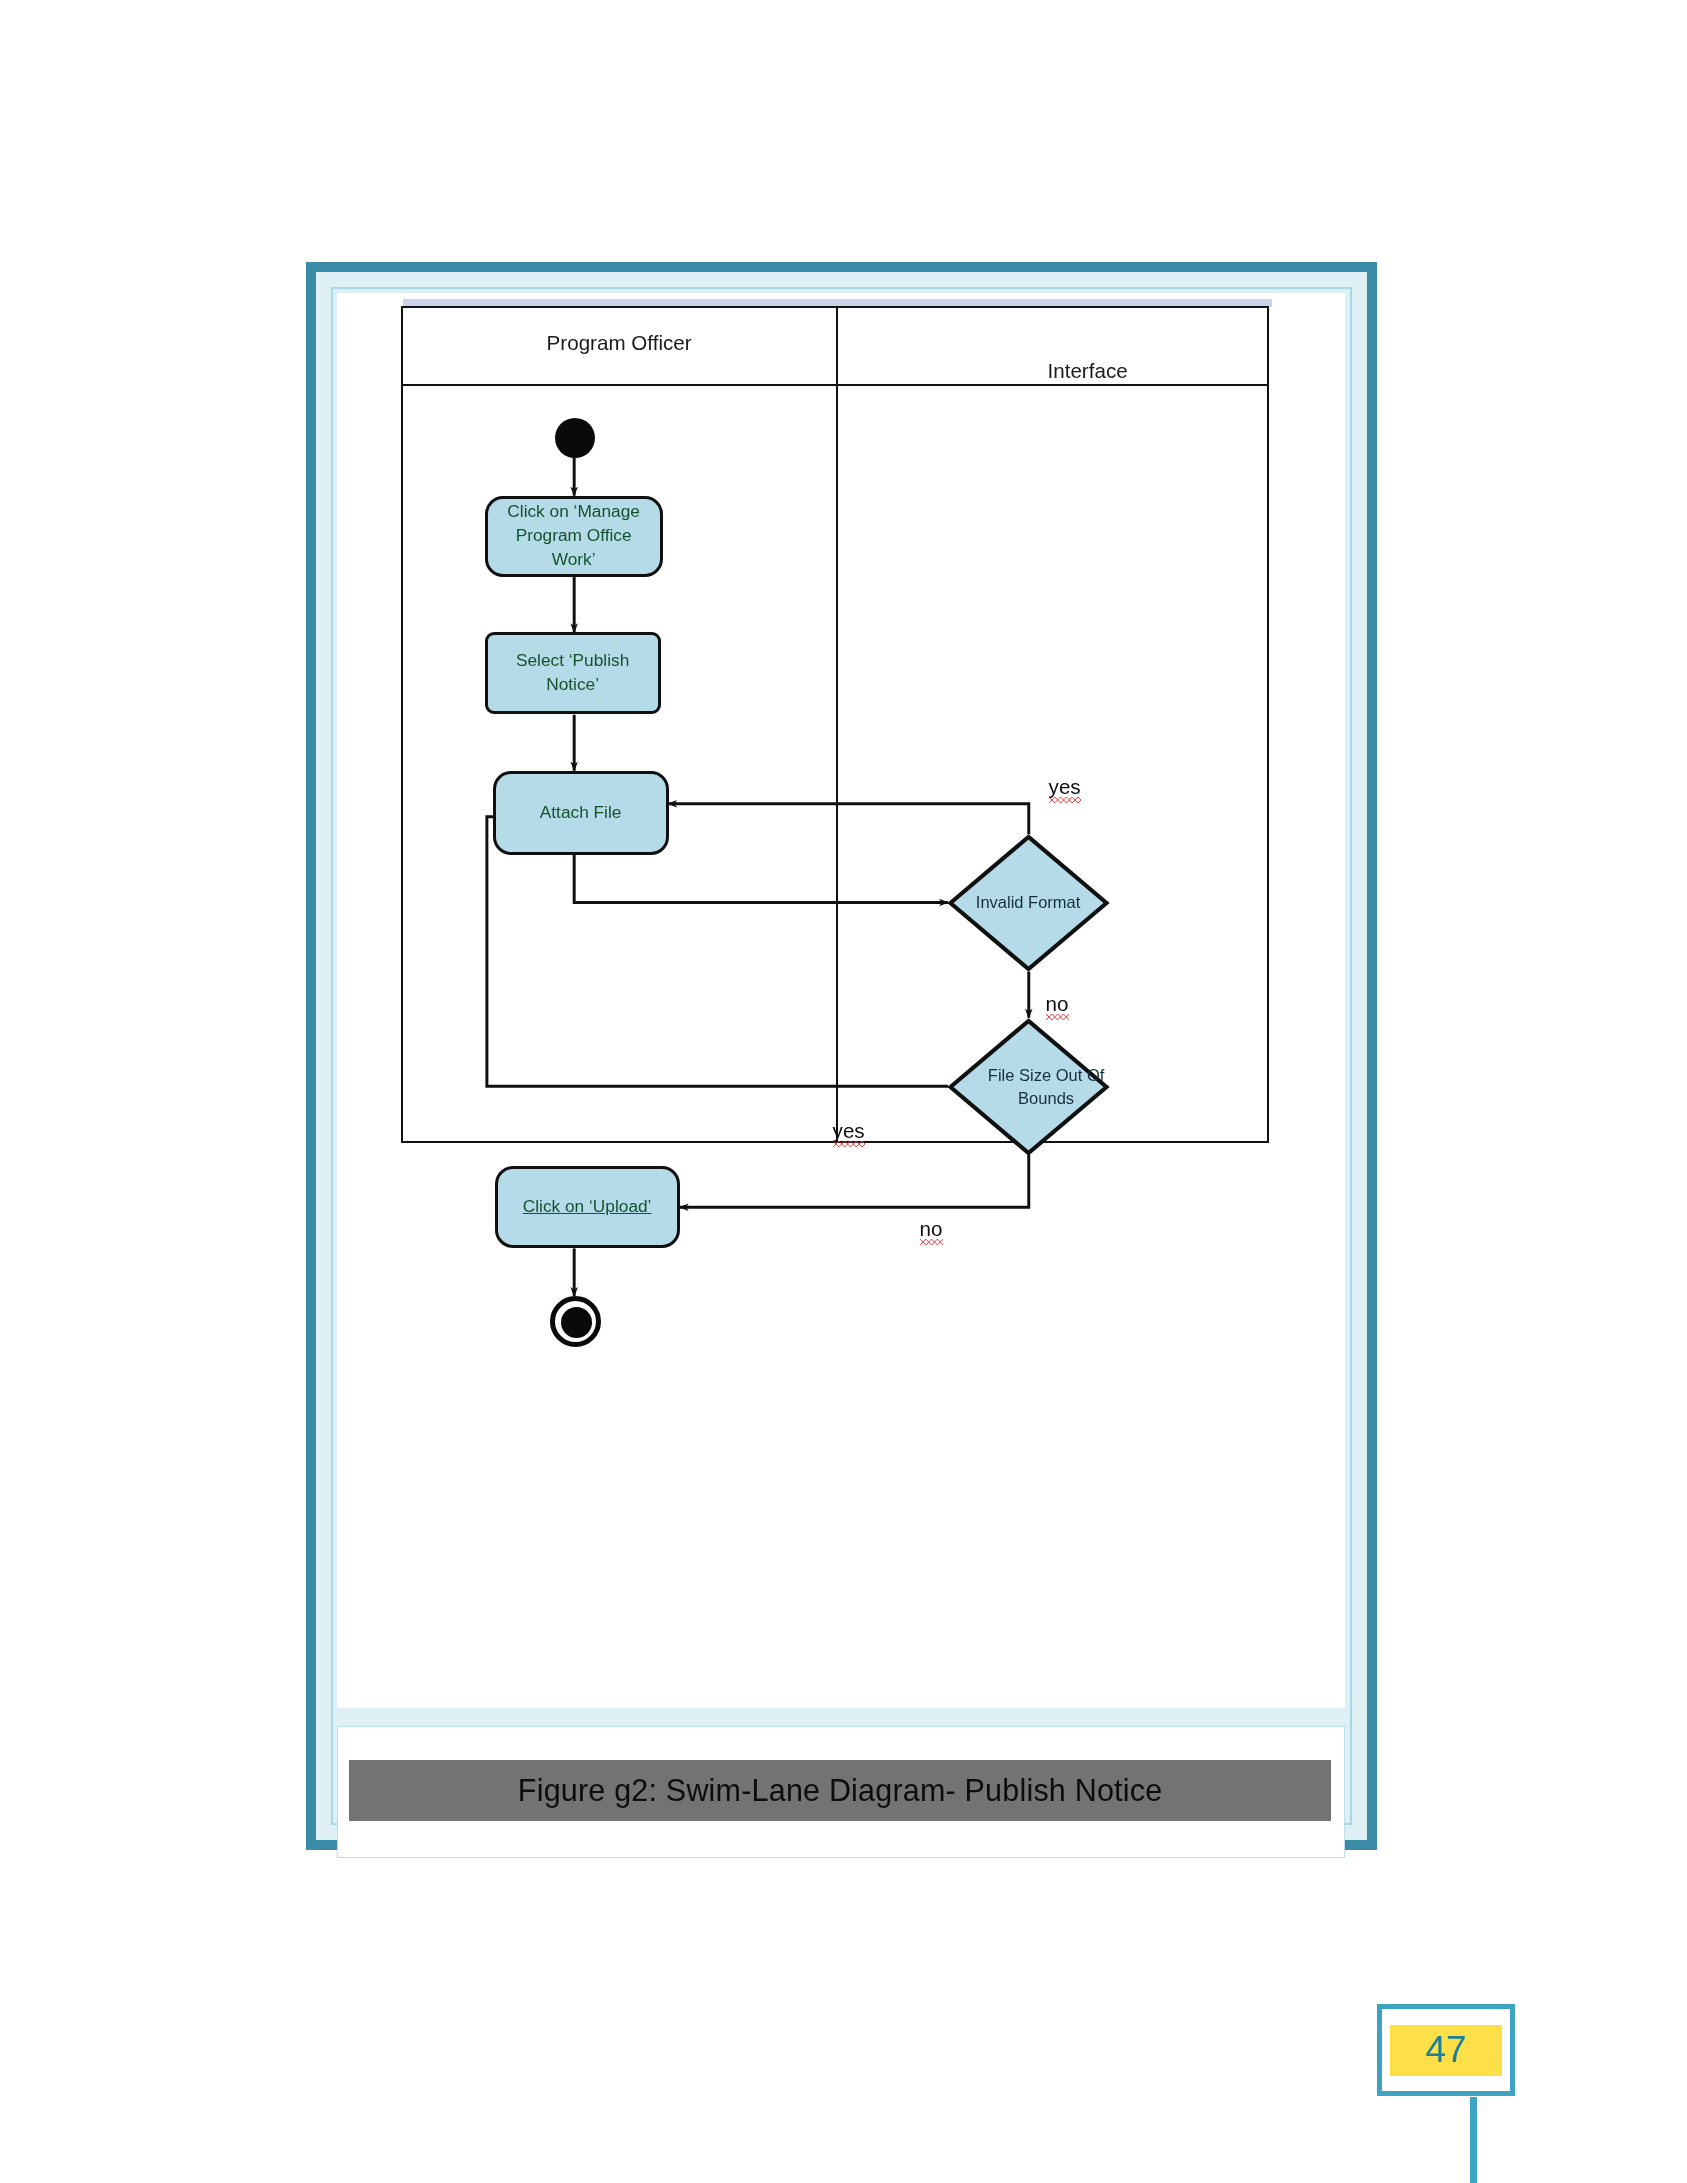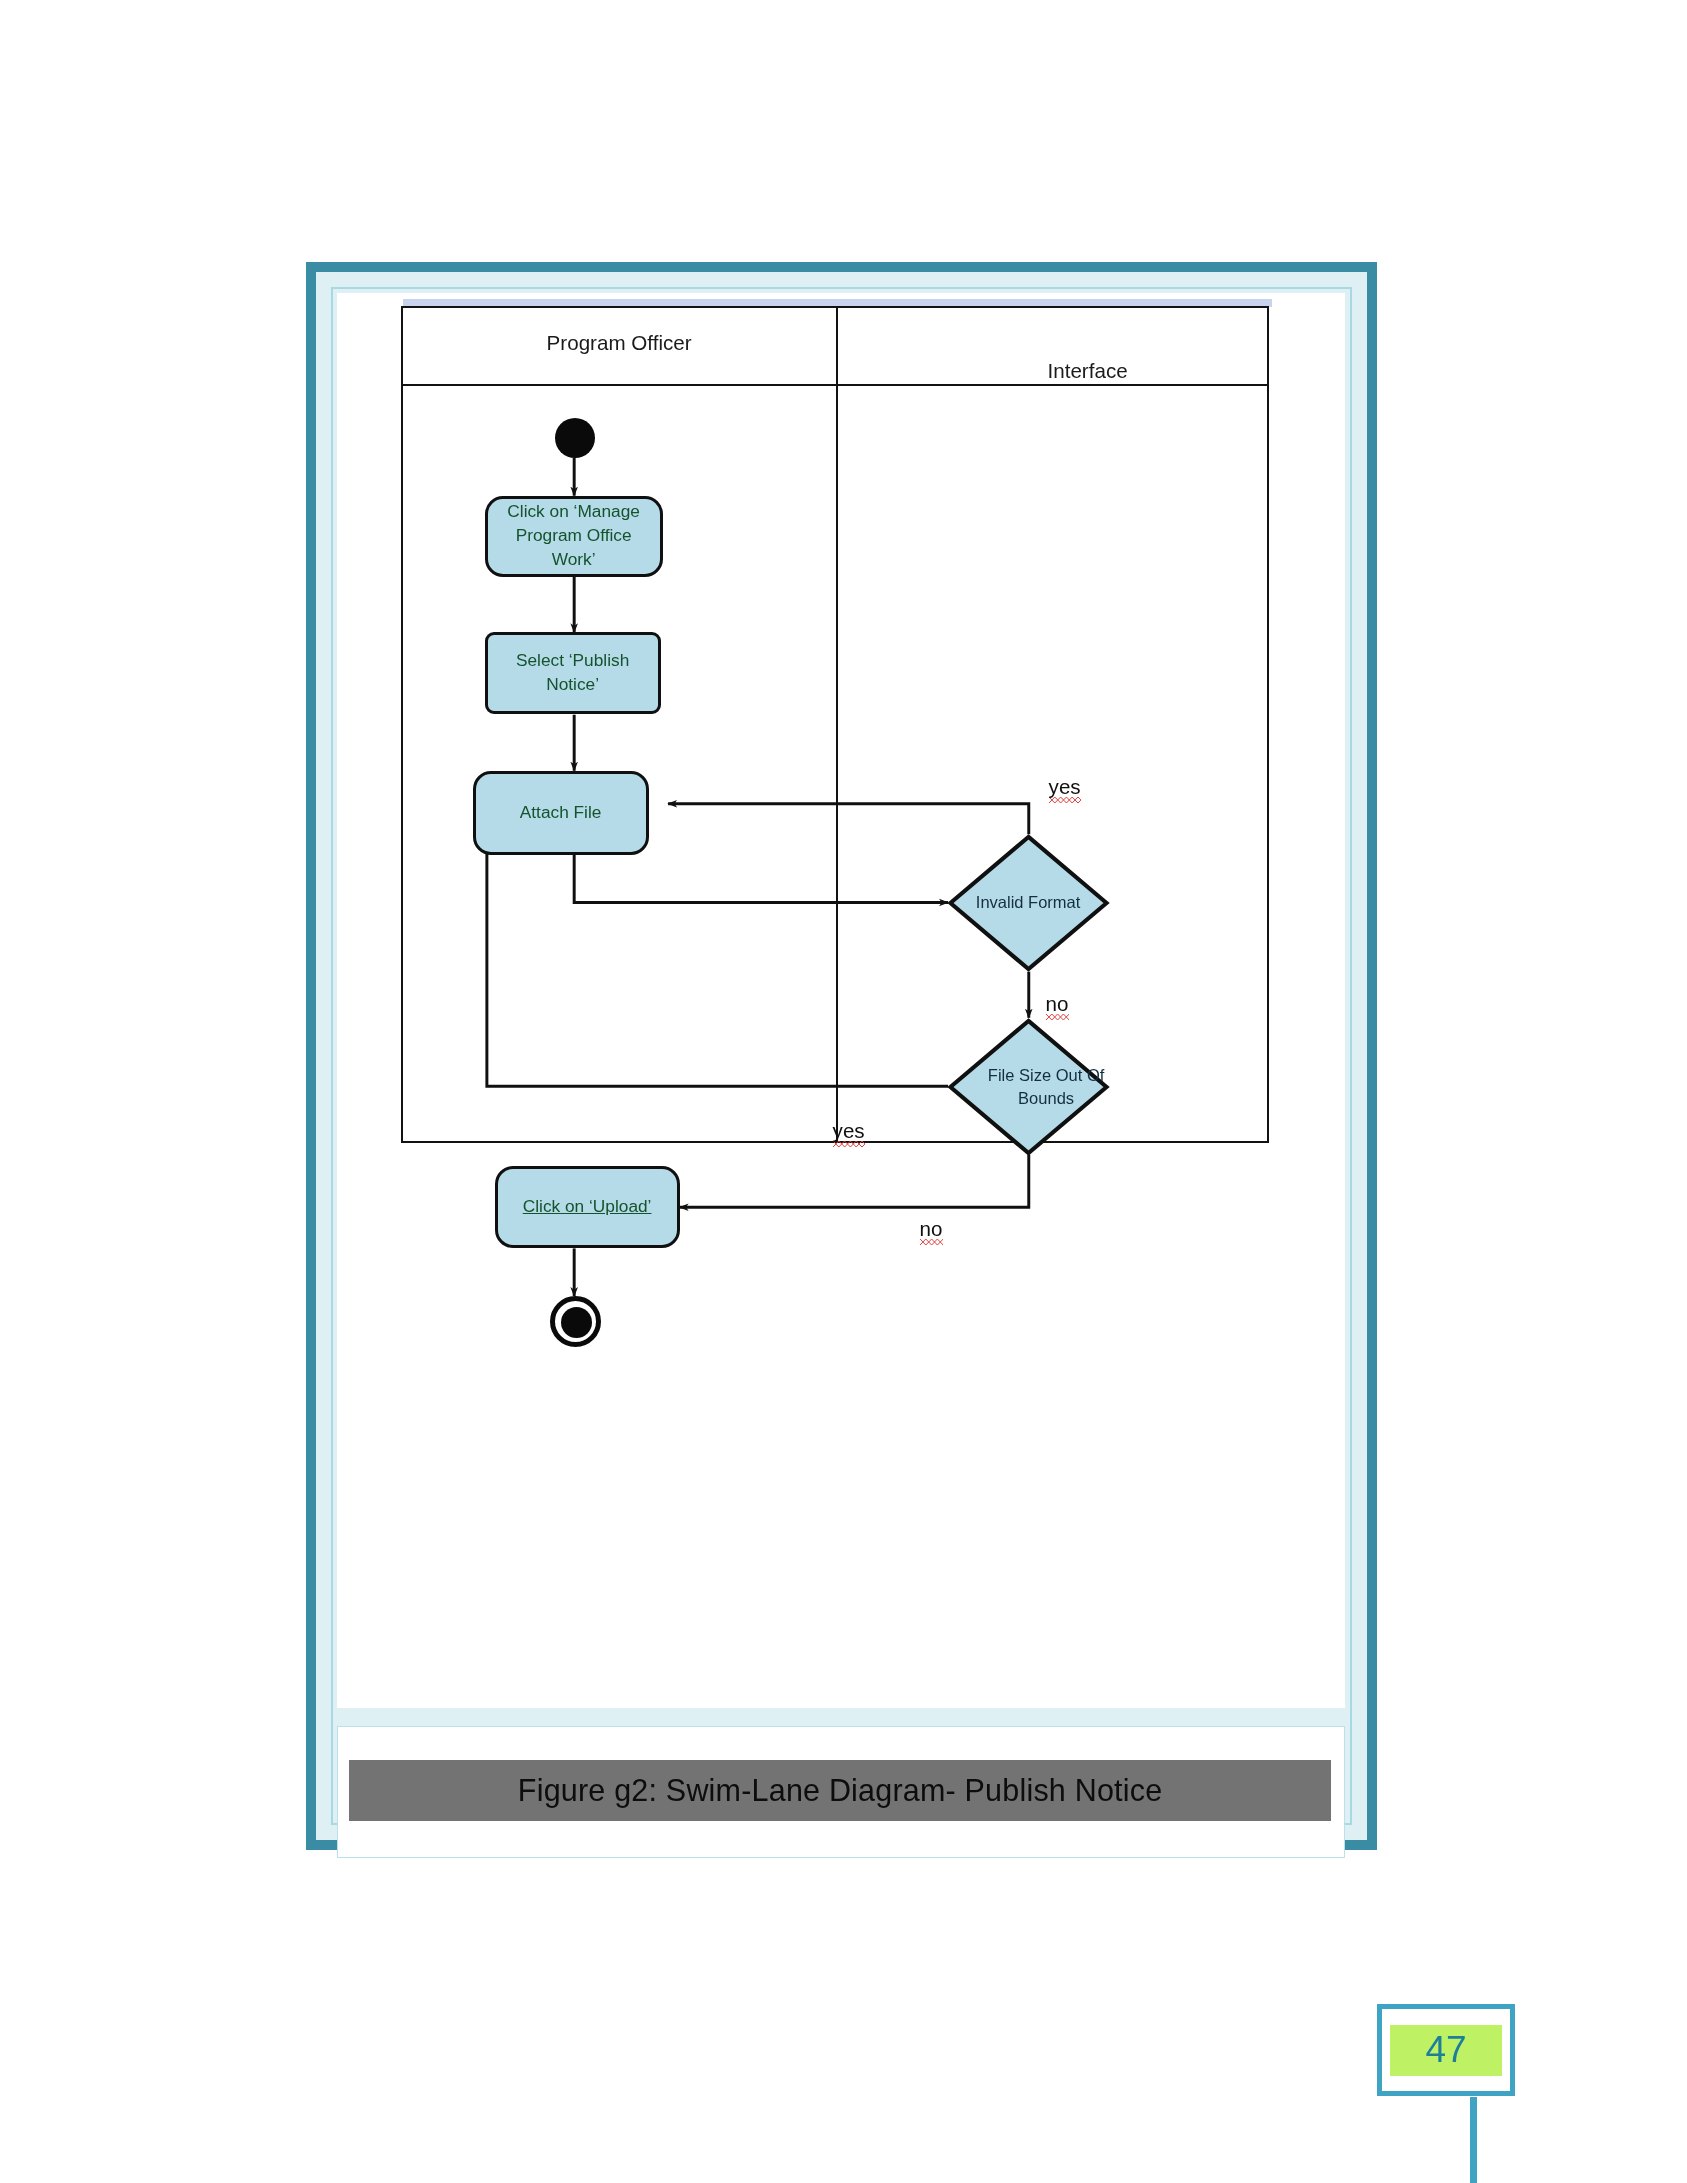--- a/index.html
+++ b/index.html
@@ -223,21 +223,21 @@
     border: 5.8px solid #3fa3c4;
     background: #ffffff;
     box-sizing: border-box;
     display: flex;
     align-items: center;
     justify-content: center;
   }
   #page-number-fill {
     width: 112px;
     height: 51px;
-    background: #bef264;
+    background: #fde047;
     display: flex;
     align-items: center;
     justify-content: center;
   }
   #page-number-text {
     font-size: 37px;
     color: #1d7f99;
     font-family: "Liberation Sans", sans-serif;
   }
   #page-number-stem {
@@ -294,21 +294,21 @@
         <path d="M288,1160 L288,1218" marker-end="url(#arw)"></path>
       </g>
     </svg>
 
     <div class="start-node" style="left:218px; top:125px; width:40px; height:40px;"></div>
 
     <div class="activity" style="left:148px; top:203px; width:178px; height:81px;">Click on ‘Manage Program Office Work’</div>
 
     <div class="activity" style="left:148px; top:339px; width:176px; height:82px;border-radius:9px;">Select ‘Publish Notice’</div>
 
-    <div class="activity" style="left:136px; top:478px; width:176px; height:84px;">Attach File</div>
+    <div class="activity" style="left:156px; top:478px; width:176px; height:84px;">Attach File</div>
 
     <div class="decision-wrap" style="left:611px; top:541px; width:161px; height:138px;">
       <svg width="161" height="138" viewBox="0 0 196 167" aria-hidden="true">
         <polygon points="98,3 193,83.5 98,164 3,83.5" fill="#b6dbe8" stroke="#101010" stroke-width="5"></polygon>
       </svg>
       <div class="decision-label">Invalid Format</div>
     </div>
 
     <div class="decision-wrap" style="left:611px; top:725px; width:161px; height:138px;">
       <svg width="161" height="138" viewBox="0 0 196 167" aria-hidden="true">

